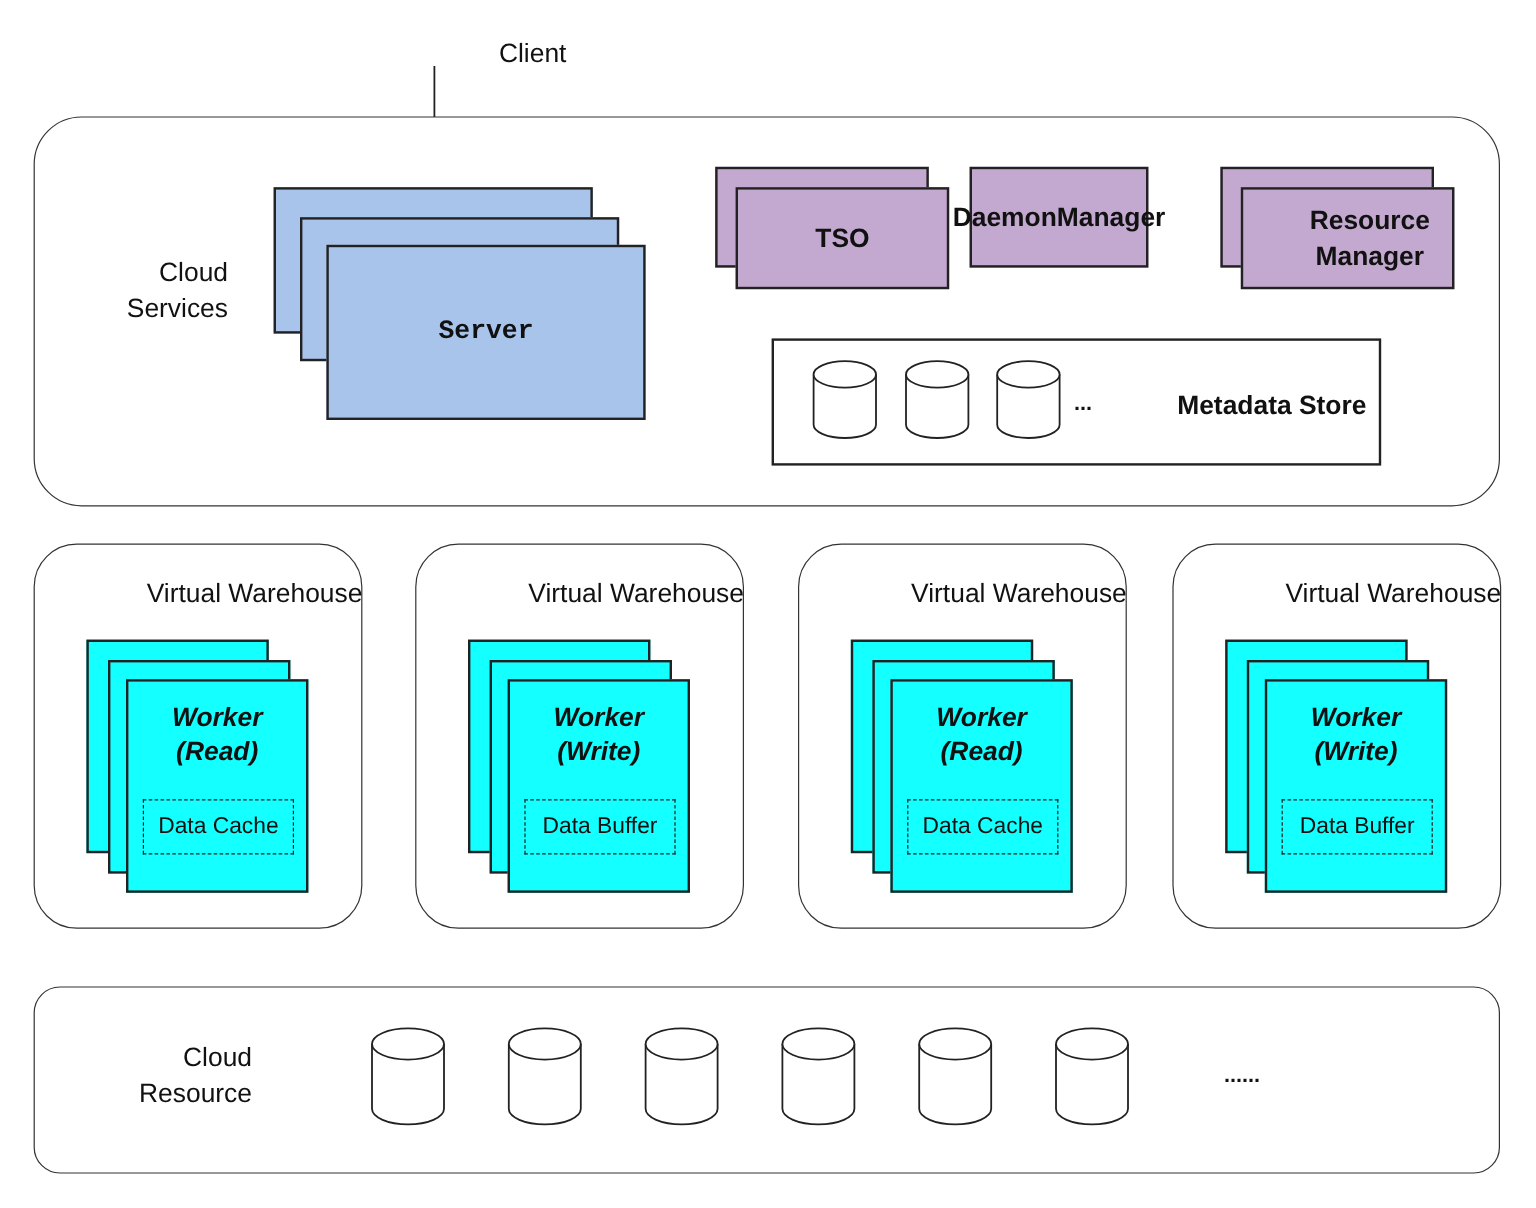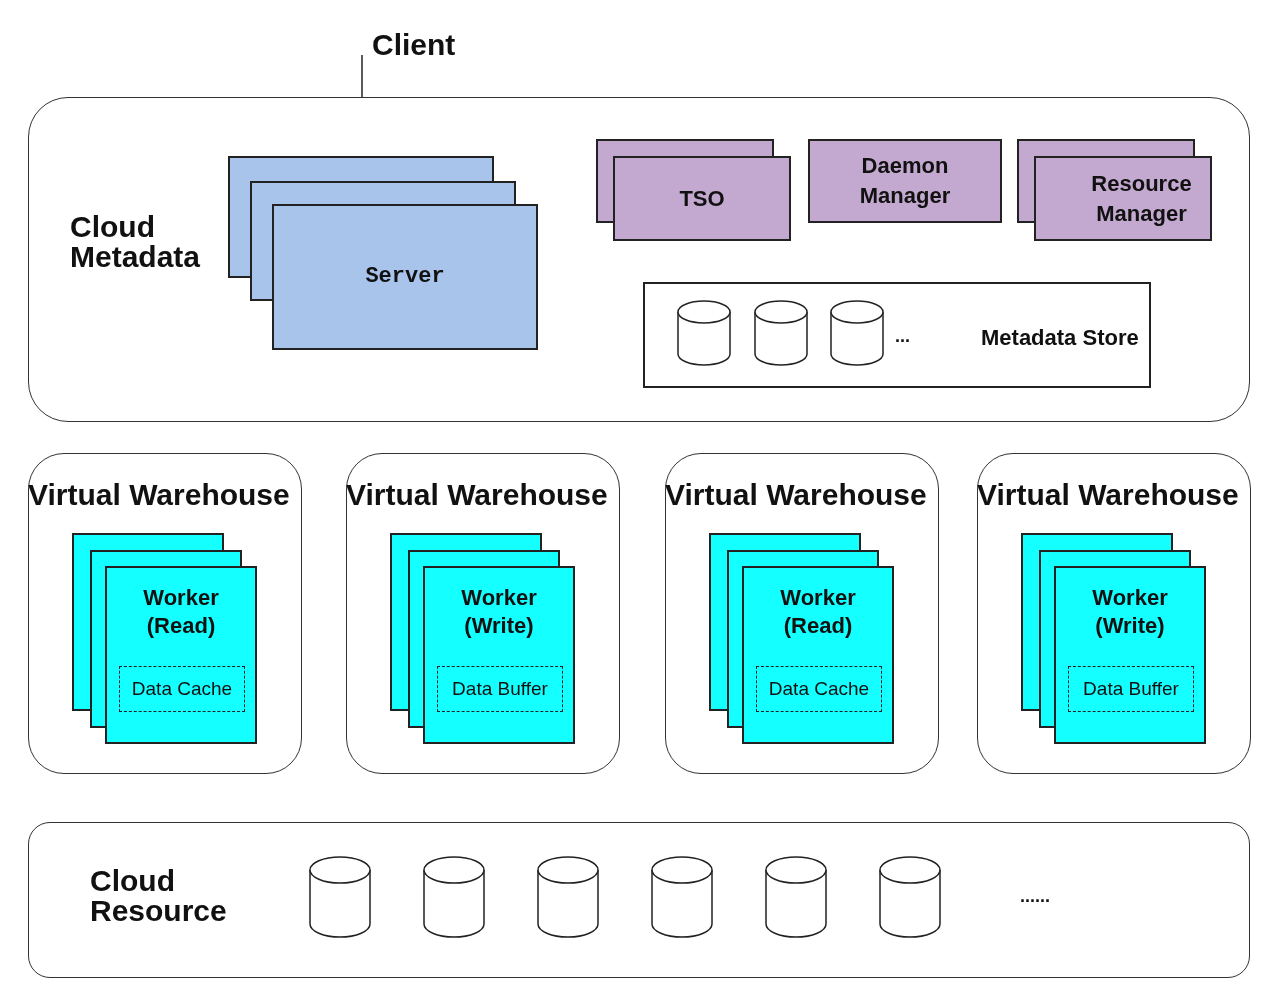--- a/index.html
+++ b/index.html
@@ -1,57 +1,57 @@
 <!DOCTYPE html>
 <html><head>
 <meta charset="utf-8">
 <style>
   html, body { margin: 0; padding: 0; background: #ffffff; }
   body { width: 1280px; height: 1007px; position: relative; overflow: hidden;
          font-family: "Liberation Sans", sans-serif; color: #111; }
   .abs { position: absolute; box-sizing: border-box; }
   .group { border: 1.5px solid #333; background: #fff; }
-  .lbl { font-weight: bold; font-size: 30px; text-align: left; line-height: 30px; }
+  .lbl { font-weight: normal; font-size: 22px; text-align: right; line-height: 30px; }
   .card { border: 2px solid #222; display: flex; align-items: center; justify-content: center;
           text-align: center; font-weight: bold; font-size: 22px; line-height: 30px; }
   .server { background: #a9c4eb; font-family: Liberation Mono, monospace; }
   .purple { background: #c3a9d0; }
   .worker { background: #14ffff; }
-  .worker-title { font-weight: bold; font-size: 22px; line-height: 28px; text-align: center; }
+  .worker-title { font-weight: bold; font-size: 22px; line-height: 28px; text-align: center; font-style: italic; }
   .dashed { border: 1.5px dashed #222; font-size: 19px; display: flex; align-items: center;
             justify-content: center; white-space: nowrap; }
   svg.cyl { position: absolute; overflow: visible; }
 </style>
 </head>
 <body>
 
 <div class="abs lbl" style="left:372px; top:30px; width:100px;">Client</div>
 <svg class="abs" style="left:350px; top:55px; width:24px; height:104px;">
   <line x1="12" y1="0" x2="12" y2="90" stroke="#222" stroke-width="1.5"></line>
   <polygon points="5,88 19,88 12,102" fill="#222"></polygon>
 </svg>
 
 <div class="abs group" style="left:28px; top:97px; width:1222px; height:325px; border-radius:40px;"></div>
 <div class="abs lbl" style="left:70px; top:212px; width:120px;">
   <div>Cloud</div>
-  <div>Metadata</div>
+  <div>Services</div>
 </div>
 
 <div class="abs card server" style="left:228px; top:156px; width:266px; height:122px;"></div>
 <div class="abs card server" style="left:250px; top:181px; width:266px; height:120px;"></div>
 <div class="abs card server" style="left:272px; top:204px; width:266px; height:146px;">
   <span>Server</span>
 </div>
 
 <div class="abs card purple" style="left:596px; top:139px; width:178px; height:84px;"></div>
 <div class="abs card purple" style="left:613px; top:156px; width:178px; height:85px;">
   <span>TSO</span>
 </div>
 
-<div class="abs card purple" style="left:808px; top:139px; width:194px; height:84px; flex-direction:column;">
+<div class="abs card purple" style="left:808px; top:139px; width:149px; height:84px; flex-direction:row;">
   <div>Daemon</div>
   <div>Manager</div>
 </div>
 
 <div class="abs card purple" style="left:1017px; top:139px; width:178px; height:84px;"></div>
 <div class="abs card purple" style="left:1034px; top:156px; width:178px; height:85px; flex-direction:column;padding-left:37px;">
   <div>Resource</div>
   <div>Manager</div>
 </div>
 

